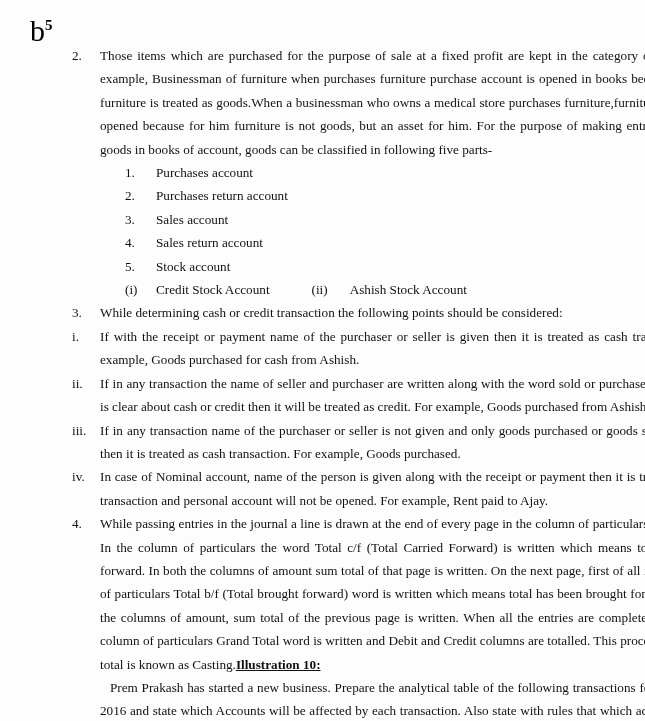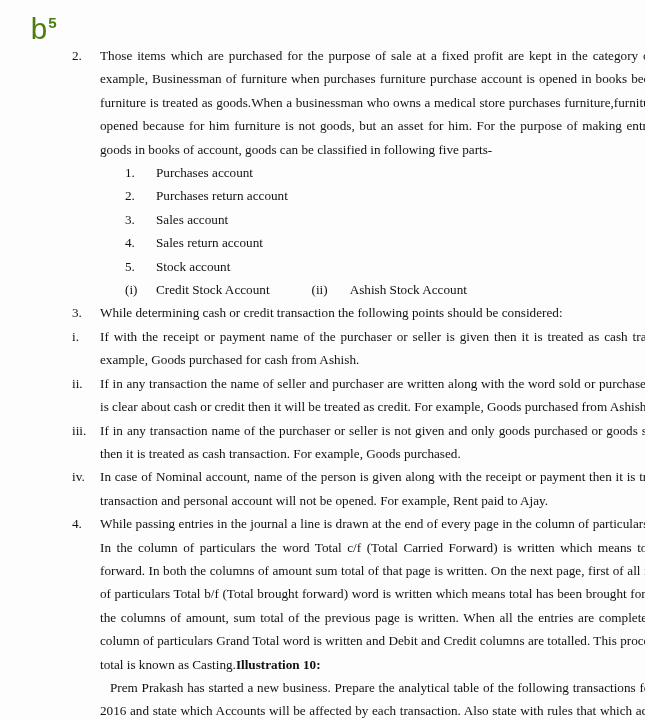--- a/index.html
+++ b/index.html
@@ -20,25 +20,25 @@
     width: 645px;
     height: 721px;
     background: #fdfdfd;
   }
 
   
   .page-marker {
     position: absolute;
     left: 30px;
     top: 16px;
-    font-family: Liberation Mono, monospace;
+    font-family: Liberation Serif, serif;
     font-size: 30px;
     line-height: 30px;
     font-weight: 400;
-    color: #4d7c0f;
+    color: #000000;
     letter-spacing: 0px;
     text-align: center;
   }
   .page-marker sup {
     font-size: 15px;
     font-weight: 700;
     vertical-align: super;
     line-height: 0;
   }
 
@@ -100,20 +100,21 @@
   .lvl2 > .marker {
     width: 31px;
   }
 
   .indent-first {
     text-indent: 10px;
   }
 
   .bold {
     font-weight: 700;
+    text-decoration: underline;
   }
 
   
   .inline-gap {
     display: inline-block;
     width: 42px;
   }
   .inline-gap-sm {
     display: inline-block;
     width: 22px;

